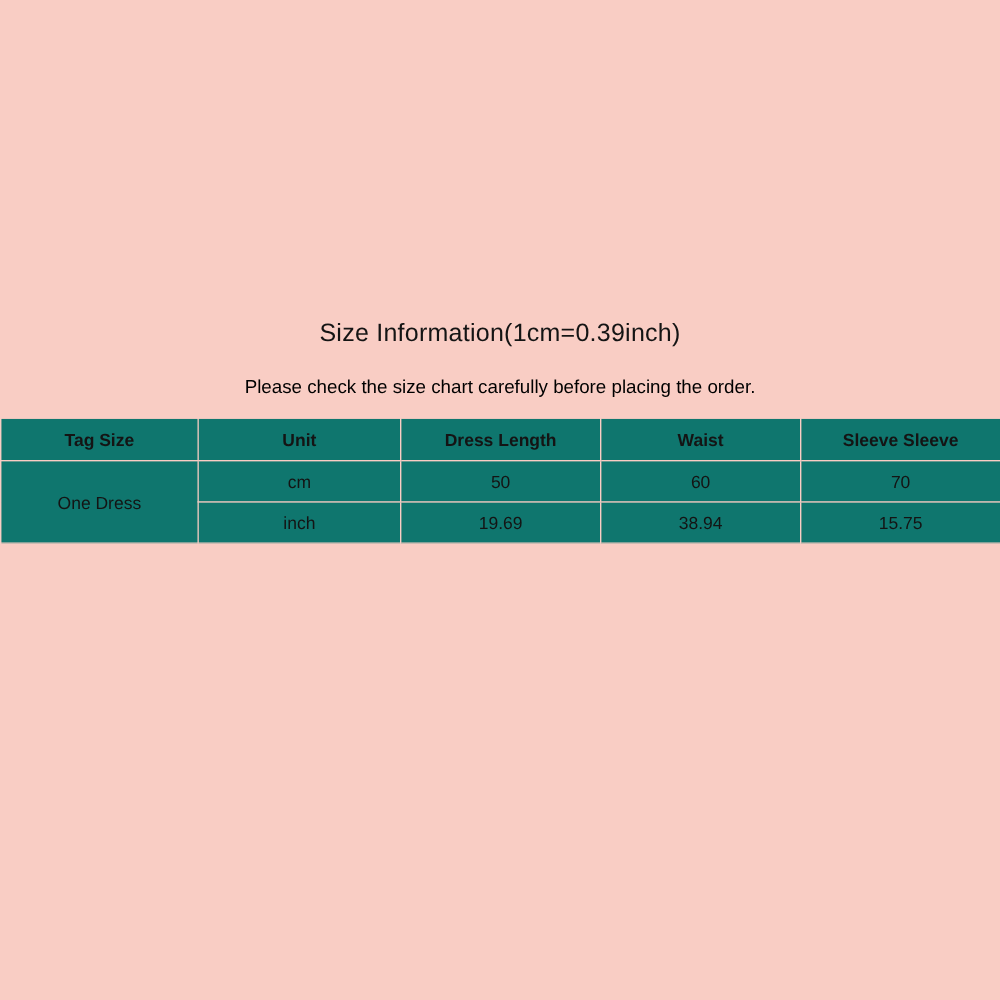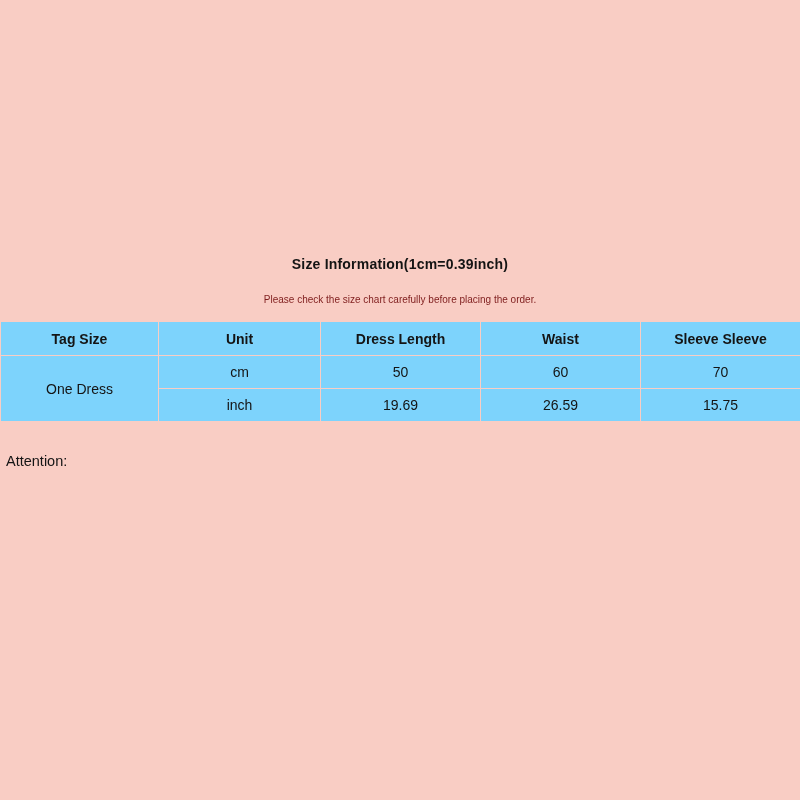--- a/index.html
+++ b/index.html
@@ -23,39 +23,39 @@
     left: 0;
     top: 208px;
     width: 800px;
     background: #f9cdc4;
   }
   .panel-header {
     text-align: center;
     padding-top: 48px;
   }
   .panel-title {
-    font-size: 14px;
-    font-weight: bold;
+    font-size: 20px;
+    font-weight: normal;
     color: #141414;
     letter-spacing: 0.2px;
   }
   .panel-subtitle {
-    font-size: 10px;
-    color: #7f1d1d;
+    font-size: 15px;
+    color: #000000;
     margin-top: 22px;
     margin-bottom: 16px;
   }
   table.size-table {
     border-collapse: collapse;
     width: 800px;
     table-layout: fixed;
   }
   table.size-table td, table.size-table th {
     border: 1px solid #f9cdc4;
-    background: #7dd3fc;
+    background: #0f766e;
     text-align: center;
     font-size: 14px;
     color: #141414;
     font-weight: normal;
     height: 32px;
     padding: 0;
   }
   table.size-table tr.header-row th {
     font-weight: bold;
     height: 33px;
@@ -114,25 +114,24 @@
         <tr>
           <td class="tag-size-cell" rowspan="2">One Dress</td>
           <td>cm</td>
           <td>50</td>
           <td>60</td>
           <td>70</td>
         </tr>
         <tr>
           <td>inch</td>
           <td>19.69</td>
-          <td>26.59</td>
+          <td>38.94</td>
           <td>15.75</td>
         </tr>
       </tbody>
     </table>
 
     <div class="attention">
-      <div>Attention:</div>
     </div>
 
     <div class="panel-bottom-pad"></div>
   </div>
 </div>
 
 </body></html>

